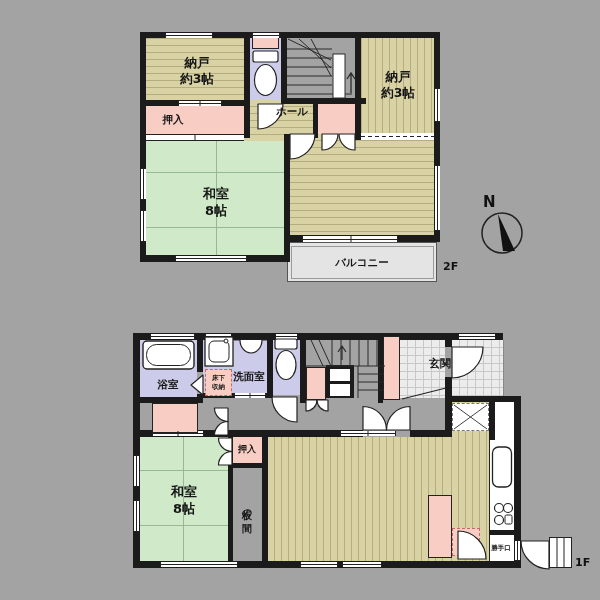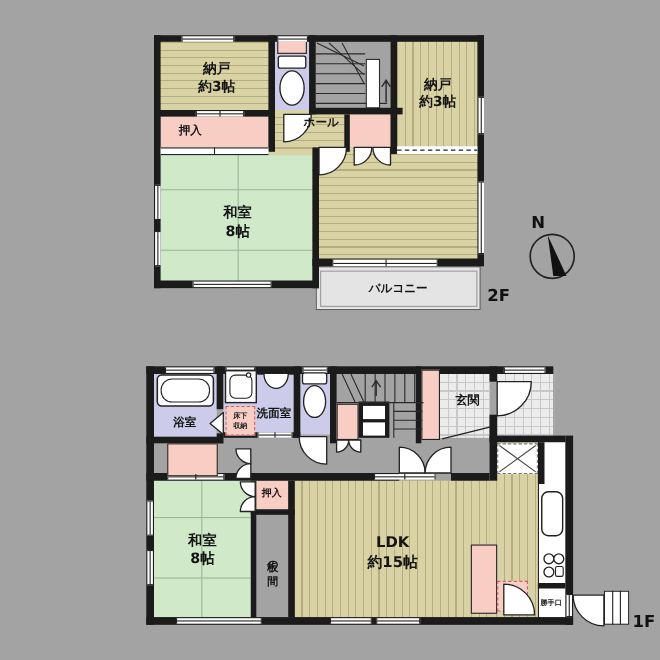--- a/index.html
+++ b/index.html
@@ -33,21 +33,21 @@
   .whiteinset{position:absolute;z-index:6;background:#fff}
   .xbox{position:absolute;z-index:5;background:#fff;border:1.5px dashed #777;box-sizing:border-box}
   .dashedbox{position:absolute;z-index:6;background:var(--closet-pink,#f8cdc3);border:1.5px dashed #c66;box-sizing:border-box;
     display:flex;flex-direction:column;align-items:center;justify-content:center;
     font-size:6.5px;line-height:1.25;color:#1a1a1a;font-weight:700}
   .counter{position:absolute;z-index:2;background:#fff;border-left:1px solid #222;box-sizing:border-box}
   .balcony-inner{position:absolute;z-index:2;border:1px solid #9a9a9a}
   .lbl{position:absolute;z-index:7;transform:translate(-50%,-50%);display:flex;flex-direction:column;align-items:center;
        font-weight:600;color:#151515;white-space:nowrap;text-align:center;line-height:1.3}
   .vtext{writing-mode:vertical-rl;letter-spacing:1px}
-  .floorlbl{position:absolute;z-index:7;font-weight:700;color:#111;font-size:15px}
+  .floorlbl{position:absolute;z-index:7;font-weight:700;color:#111;font-size:11px}
   svg.overlay{position:absolute;left:0;top:0;z-index:6;pointer-events:none}
 </style>
 </head>
 <body>
 
 <div class="canvas">
 
   <div class="fill wood-h" style="left:140px;top:32px;width:110px;height:74px"></div>
   <div class="fill water" style="left:250px;top:32px;width:31px;height:72px"></div>
   <div class="pinkbox" style="left:252px;top:36px;width:27px;height:13px;z-index:2"></div>
@@ -182,36 +182,32 @@
   <div class="win-h" style="left:152px;top:431px;width:52px;height:5px"></div>
   <div class="win-h" style="left:340px;top:431px;width:56px;height:5px"></div>
   <div class="win-v" style="left:515px;top:540px;width:5px;height:21px"></div>
 
   <div class="lbl" style="left:168px;top:385px;font-size:10.5px">
     <span>浴室</span>
   </div>
   <div class="lbl" style="left:249px;top:377px;font-size:10.5px">
     <span>洗面室</span>
   </div>
-  <div class="lbl" style="left:425px;top:364px;font-size:11px">
+  <div class="lbl" style="left:440px;top:364px;font-size:11px">
     <span>玄関</span>
   </div>
   <div class="lbl" style="left:247px;top:450px;font-size:9px">
     <span>押入</span>
   </div>
   <div class="lbl" style="left:184px;top:501px;font-size:13px">
     <span>和室</span>
     <span>8帖</span>
   </div>
   <div class="lbl vtext" style="left:247px;top:509px;font-size:10px">
     <span>板の間</span>
-  </div>
-  <div class="lbl" style="left:357px;top:503px;font-size:13.5px">
-    <span>LDK</span>
-    <span>約15帖</span>
   </div>
   <div class="lbl" style="left:501px;top:548px;font-size:6.5px">
     <span>勝手口</span>
   </div>
   <div class="floorlbl" style="left:575px;top:556px">1F</div>
 
   <svg class="overlay" width="600" height="600" viewBox="0 0 600 600">
 
     <g fill="#fff" stroke="#222" stroke-width="1.2" stroke-linejoin="round">
       <path d="M258,104 L283,104 A25,25 0 0 1 258,129 Z"></path>

